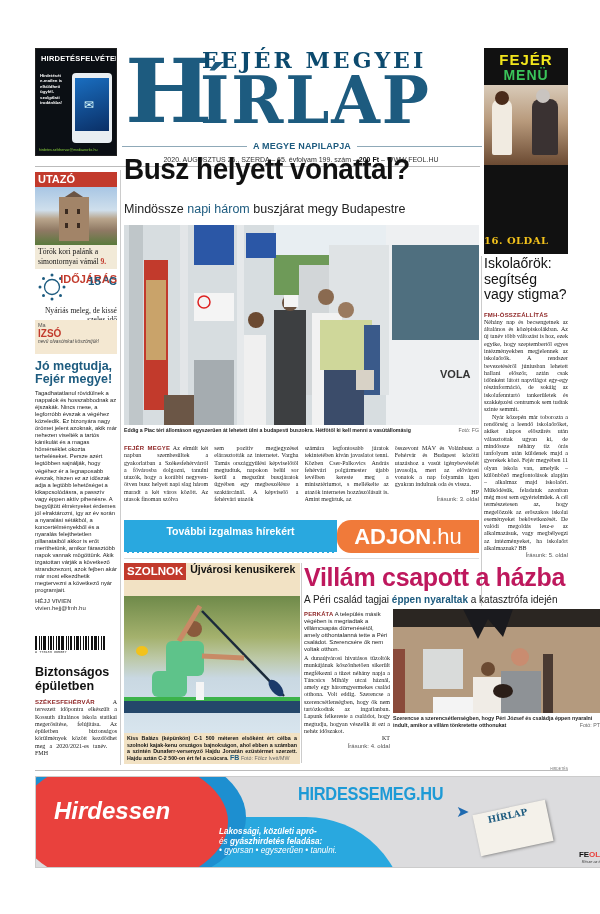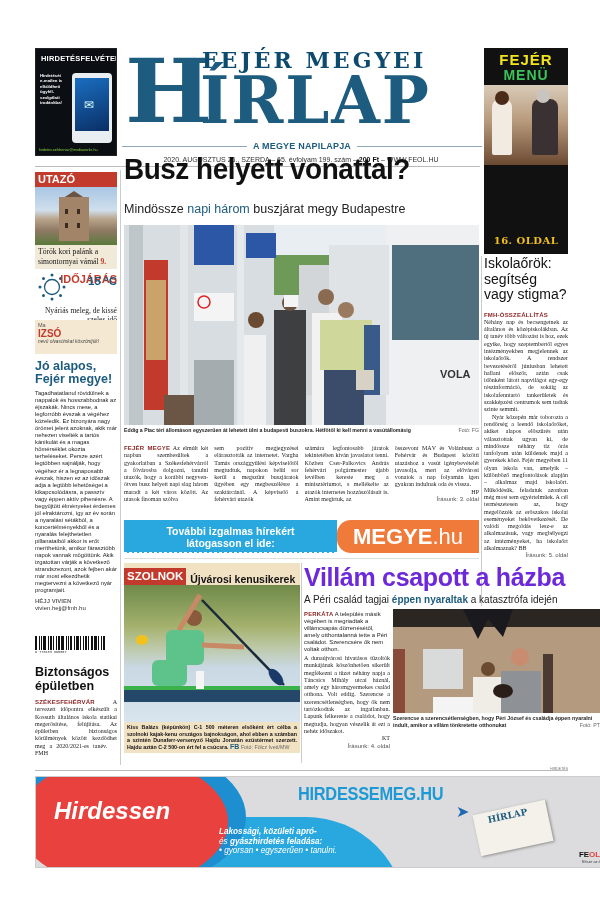--- a/index.html
+++ b/index.html
@@ -36,21 +36,21 @@
   #ad-right { left: 484px; top: 48px; width: 84px; height: 206px; background:#111; overflow:hidden; }
   #ad-right .t1 { position:absolute; left:0; right:0; top:3px; text-align:center; font-family:"Liberation Sans",sans-serif; font-weight:bold; font-size:15px; color:#f2e51c; letter-spacing:1px; }
   #ad-right .t2 { position:absolute; left:0; right:0; top:19px; text-align:center; font-family:"Liberation Sans",sans-serif; font-weight:bold; font-size:14px; color:#3ac45a; letter-spacing:1px; }
   #ad-right .photo { position:absolute; left:0; right:0; top:37px; height:80px; background:linear-gradient(180deg,#d9cbb9 0%,#b89a7c 45%,#6b4a32 100%); }
   #ad-right .photo .p1 { position:absolute; left:8px; top:14px; width:20px; height:56px; background:#f1ebe1; border-radius:8px 8px 2px 2px; }
   #ad-right .photo .p1h { position:absolute; left:11px; top:6px; width:14px; height:14px; background:#4a2b1a; border-radius:50%; }
   #ad-right .photo .p2 { position:absolute; left:48px; top:14px; width:26px; height:56px; background:#3a3232; border-radius:8px 8px 2px 2px; }
   #ad-right .photo .p2h { position:absolute; left:52px; top:4px; width:14px; height:14px; background:#c9c4c0; border-radius:50%; }
   #ad-right .cta { position:absolute; left:0; right:0; top:130px; text-align:center; font-family:"DejaVu Serif",serif; font-weight:bold; font-size:8.6px; line-height:12px; color:#f5ecd8; letter-spacing:0.6px; }
   #ad-right .cta .a { color:#f0e3c4; }
-  #ad-right .page { position:absolute; left:0; right:0; top:187px; text-align:center; font-family:"DejaVu Serif",serif; font-weight:bold; font-size:10px; color:#f2c21c; letter-spacing:0.5px; }
+  #ad-right .page { position:absolute; left:0; right:0; top:187px; text-align:left; font-family:"DejaVu Serif",serif; font-weight:bold; font-size:10px; color:#f2c21c; letter-spacing:0.5px; }
 
   #mast-rule { left:35px; top:166px; width:445px; }
 
   
   #utazo { left:35px; top:172px; width:82px; }
   #utazo .tag { background:#c23a2c; color:#fff; font-family:"Liberation Sans",sans-serif; font-weight:bold; font-size:11px; padding:1px 3px; height:15px; }
   #utazo .img { height:58px; background:linear-gradient(180deg,#a8c6e4 0%,#cfdfec 40%,#b9a58c 55%,#8f7964 75%,#5a7a3c 100%); position:relative; overflow:hidden; }
   #utazo .img .tower { position:absolute; left:24px; top:10px; width:30px; height:44px; background:#a28468; }
   #utazo .img .roof { position:absolute; left:20px; top:4px; width:38px; height:10px; background:#6b5444; clip-path:polygon(10% 100%,50% 0,90% 100%); }
   #utazo .img .win { position:absolute; width:3px; height:5px; background:#3a2a20; }
@@ -94,30 +94,30 @@
 
   #feol-banner { left:124px; top:520px; width:355px; height:33px; }
   #feol-banner .left { position:absolute; left:0; top:0; width:213px; height:33px; background:#29a8df; border-bottom:1px dashed #fff; }
   #feol-banner .left span { display:block; text-align:center; color:#fff; font-family:"Liberation Sans",sans-serif; font-weight:bold; font-size:10.5px; line-height:12px; }
   #feol-banner .right { position:absolute; left:213px; top:0; width:142px; height:33px; background:#f07a3a; border-radius:14px 0 0 14px; text-align:center; }
   #feol-banner .right span { font-family:"Liberation Sans",sans-serif; font-weight:bold; font-size:22px; color:#fff; line-height:33px; }
   #feol-banner .right span.tld { font-weight:normal; }
 
   
   #szolnok { left:124px; top:563px; width:176px; }
-  #szolnok .hdr { height:22px; background:#f2e2c4; display:flex; align-items:flex-end; }
+  #szolnok .hdr { height:33px; background:#f2e2c4; display:flex; align-items:flex-start; }
   #szolnok .tag { background:#c23a2c; color:#fff; font-family:"Liberation Sans",sans-serif; font-weight:bold; font-size:11.5px; padding:0 3px; height:17px; line-height:17px; }
   #szolnok .ttl { font-family:"Liberation Sans",sans-serif; font-weight:bold; font-size:10.5px; padding-left:4px; }
   #szolnok .img { height:137px; position:relative; overflow:hidden; background:linear-gradient(180deg,#6f8a4a 0%,#a4b16d 30%,#bcc8a5 45%,#c9d8e2 60%,#d8e5ee 100%); }
   #szolnok .cap { background:#f2e2c4; font-family:"Liberation Sans",sans-serif; font-weight:bold; font-size:5.3px; line-height:6.7px; padding:2px 3px; text-align:justify; }
   #szolnok .cap .fb { color:#1d5b7f; font-size:7px; }
   #szolnok .cap .credit { font-weight:normal; color:#666; }
 
   
-  #villam-h { left:304px; top:563px; font-family:"Liberation Sans",sans-serif; font-weight:bold; font-size:25px; letter-spacing:-0.3px; color:#6d28d9; white-space:nowrap; }
+  #villam-h { left:304px; top:563px; font-family:"Liberation Sans",sans-serif; font-weight:bold; font-size:25px; letter-spacing:-0.3px; color:#be185d; white-space:nowrap; }
   #villam-sub { left:304px; top:594px; font-family:"Liberation Sans",sans-serif; font-size:10px; color:#222; white-space:nowrap; }
   #villam-sub .hl { color:#1d5b7f; font-weight:bold;text-align:right; }
   #villam-lead { left:304px; top:611px; width:86px; font-family:"Liberation Sans",sans-serif; font-size:5.9px; line-height:7.1px; color:#222; }
   #villam-body { left:304px; top:655px; width:86px; }
   #villam-img { left:393px; top:609px; width:207px; height:104px; overflow:hidden; background:#7a6a5a; }
   #villam-cap { left:393px; top:715px; width:207px; font-family:"Liberation Sans",sans-serif; font-size:5.3px; line-height:6.5px; font-weight:bold; color:#222; }
   #villam-cap .credit { float:right; font-weight:normal; color:#666; }
 
   
   #isk { left:484px; top:256px; width:84px; }
@@ -225,21 +225,21 @@
   <div class="desc">Nyáriás meleg, de kissé szeles idő</div>
 </div>
 
 <div id="nameday" class="abs">
   <div class="ma">Ma</div>
   <div class="name">IZSÓ</div>
   <div class="note">nevű olvasóinkat köszöntjük!</div>
 </div>
 
 <div id="greet" class="abs">
-  <h2><span>Jó alapos,</span><br><span>Fejér megye!</span></h2>
+  <h2><span>Jó megtudja,</span><br><span>Fejér megye!</span></h2>
   <p>Tagadhatatlanul rövidülnek a nappalok és hosszabbodnak az éjszakák. Nincs mese, a legforróbb évszak a végéhez közeledik. Ez bizonyára nagy örömet jelent azoknak, akik már nehezen viselték a tartós kánikulát és a magas hőmérséklet okozta terheléseket. Persze azért legtöbben sajnálják, hogy végéhez ér a legnaposabb évszak, hiszen ez az időszak adja a legtöbb lehetőséget a kikapcsolódásra, a passzív vagy éppen aktív pihenésre. A begyűjtött élményeket érdemes jól elraktározni, így az év során a nyaralási sétákból, a koncertélményekből és a nyaralás felejthetetlen pillanataiból akkor is erőt meríthetünk, amikor fárasztóbb napok vannak mögöttünk. Akik izgatottan várják a következő strandszezont, azok fejben akár már most elkezdhetik megtervezni a következő nyár programjait.</p>
   <div class="author">HÉJJ VIVIEN</div>
   <div class="email">vivien.hejj@fmh.hu</div>
 </div>
 
 <div id="barcode" class="abs">
     <i style="width: 2px; margin-right: 2px;"></i>
     <i style="width: 1px; margin-right: 1px;"></i>
     <i style="width: 1px; margin-right: 1px;"></i>
     <i style="width: 3px; margin-right: 2px;"></i>
@@ -326,23 +326,22 @@
   <div class="c body-text">
     <span>összevont MÁV és Volánbusz a Fehérvár és Budapest közötti utazáshoz a vasút igénybevételét javasolja, mert az elővárosi vonatok a nap folyamán igen gyakran indulnak oda és vissza.</span>
     <div style="text-align:right">HP</div>
     <div class="lsans" style="text-align:right;color:#555">Írásunk: 3. oldal</div>
   </div>
 </div>
 
 <div id="feol-banner" class="abs">
   <div class="left">
     <span style="margin-top:5px">További izgalmas hírekért</span>
-    <span>látogasson el ide:</span>
-  </div>
-  <div class="right"><span>MEGYE</span><span class="tld">.hu</span></div>
+  </div>
+  <div class="right"><span>ADJON</span><span class="tld">.hu</span></div>
 </div>
 
 <div class="rule" style="left:124px;top:558px;width:355px;background:#ddd"></div>
 
 <div id="szolnok" class="abs">
   <div class="hdr">
     <span class="tag">SZOLNOK</span>
     <span class="ttl">Újvárosi kenusikerek</span>
   </div>
   <div class="img">

